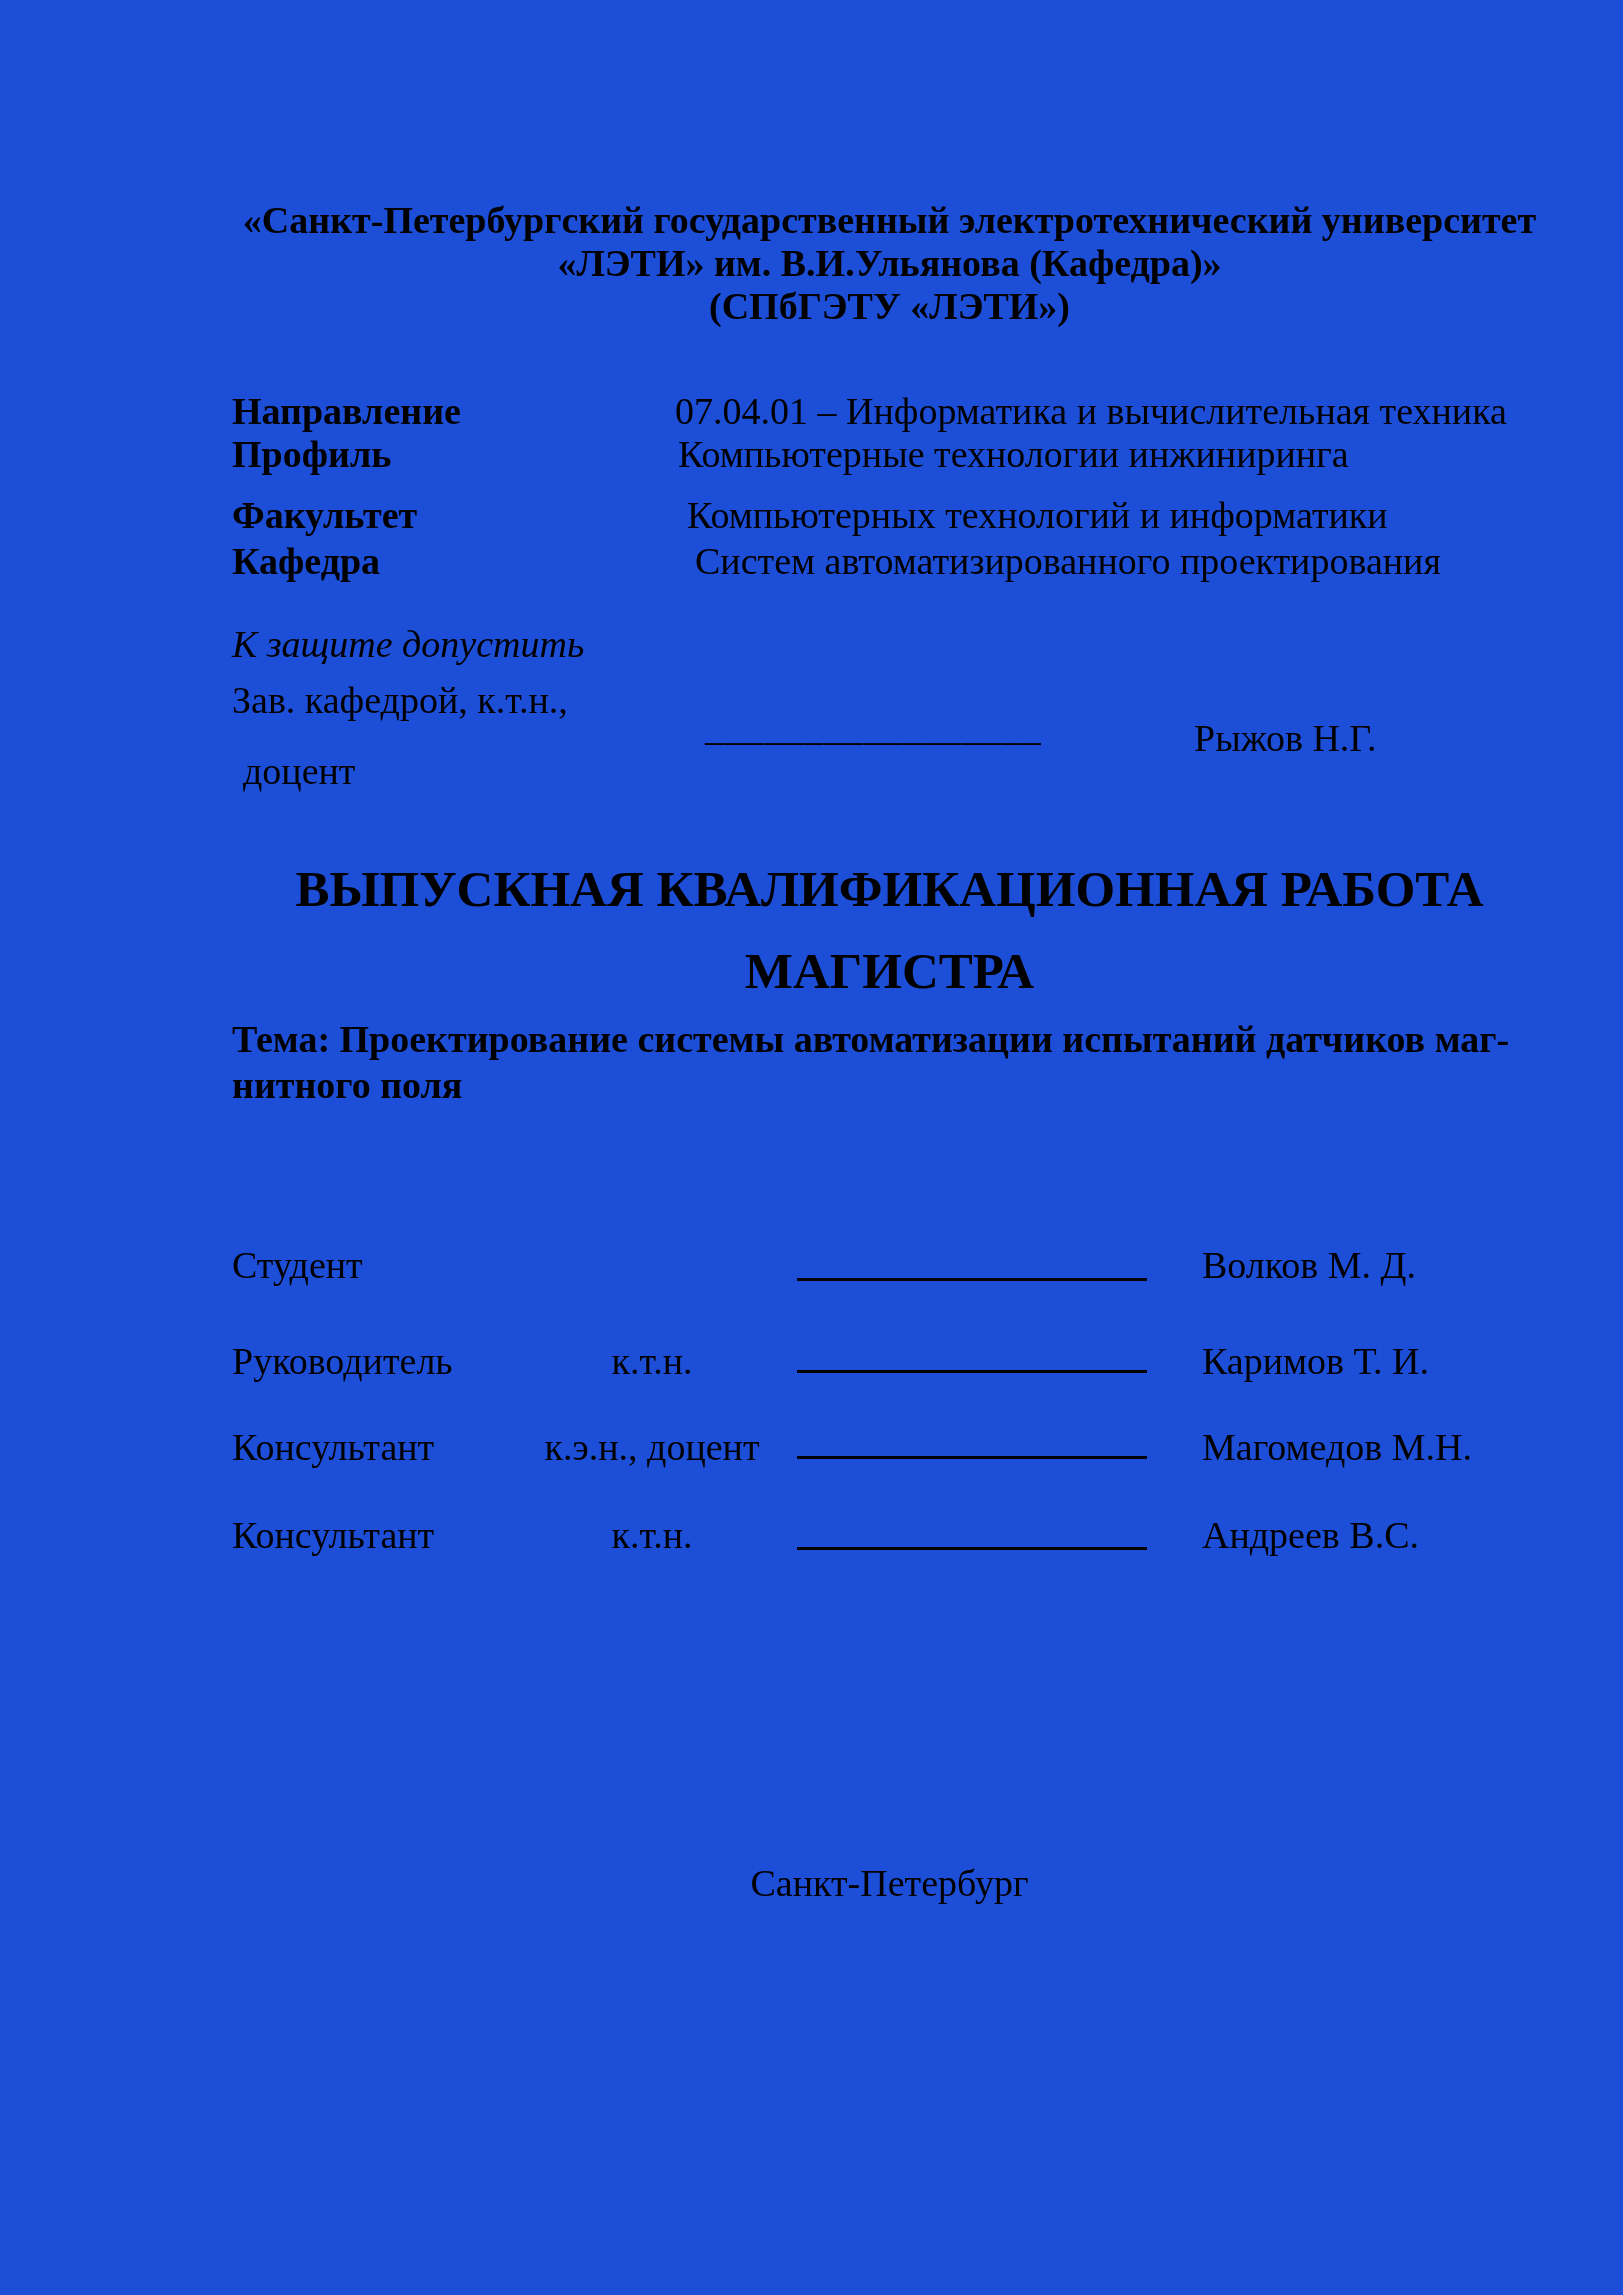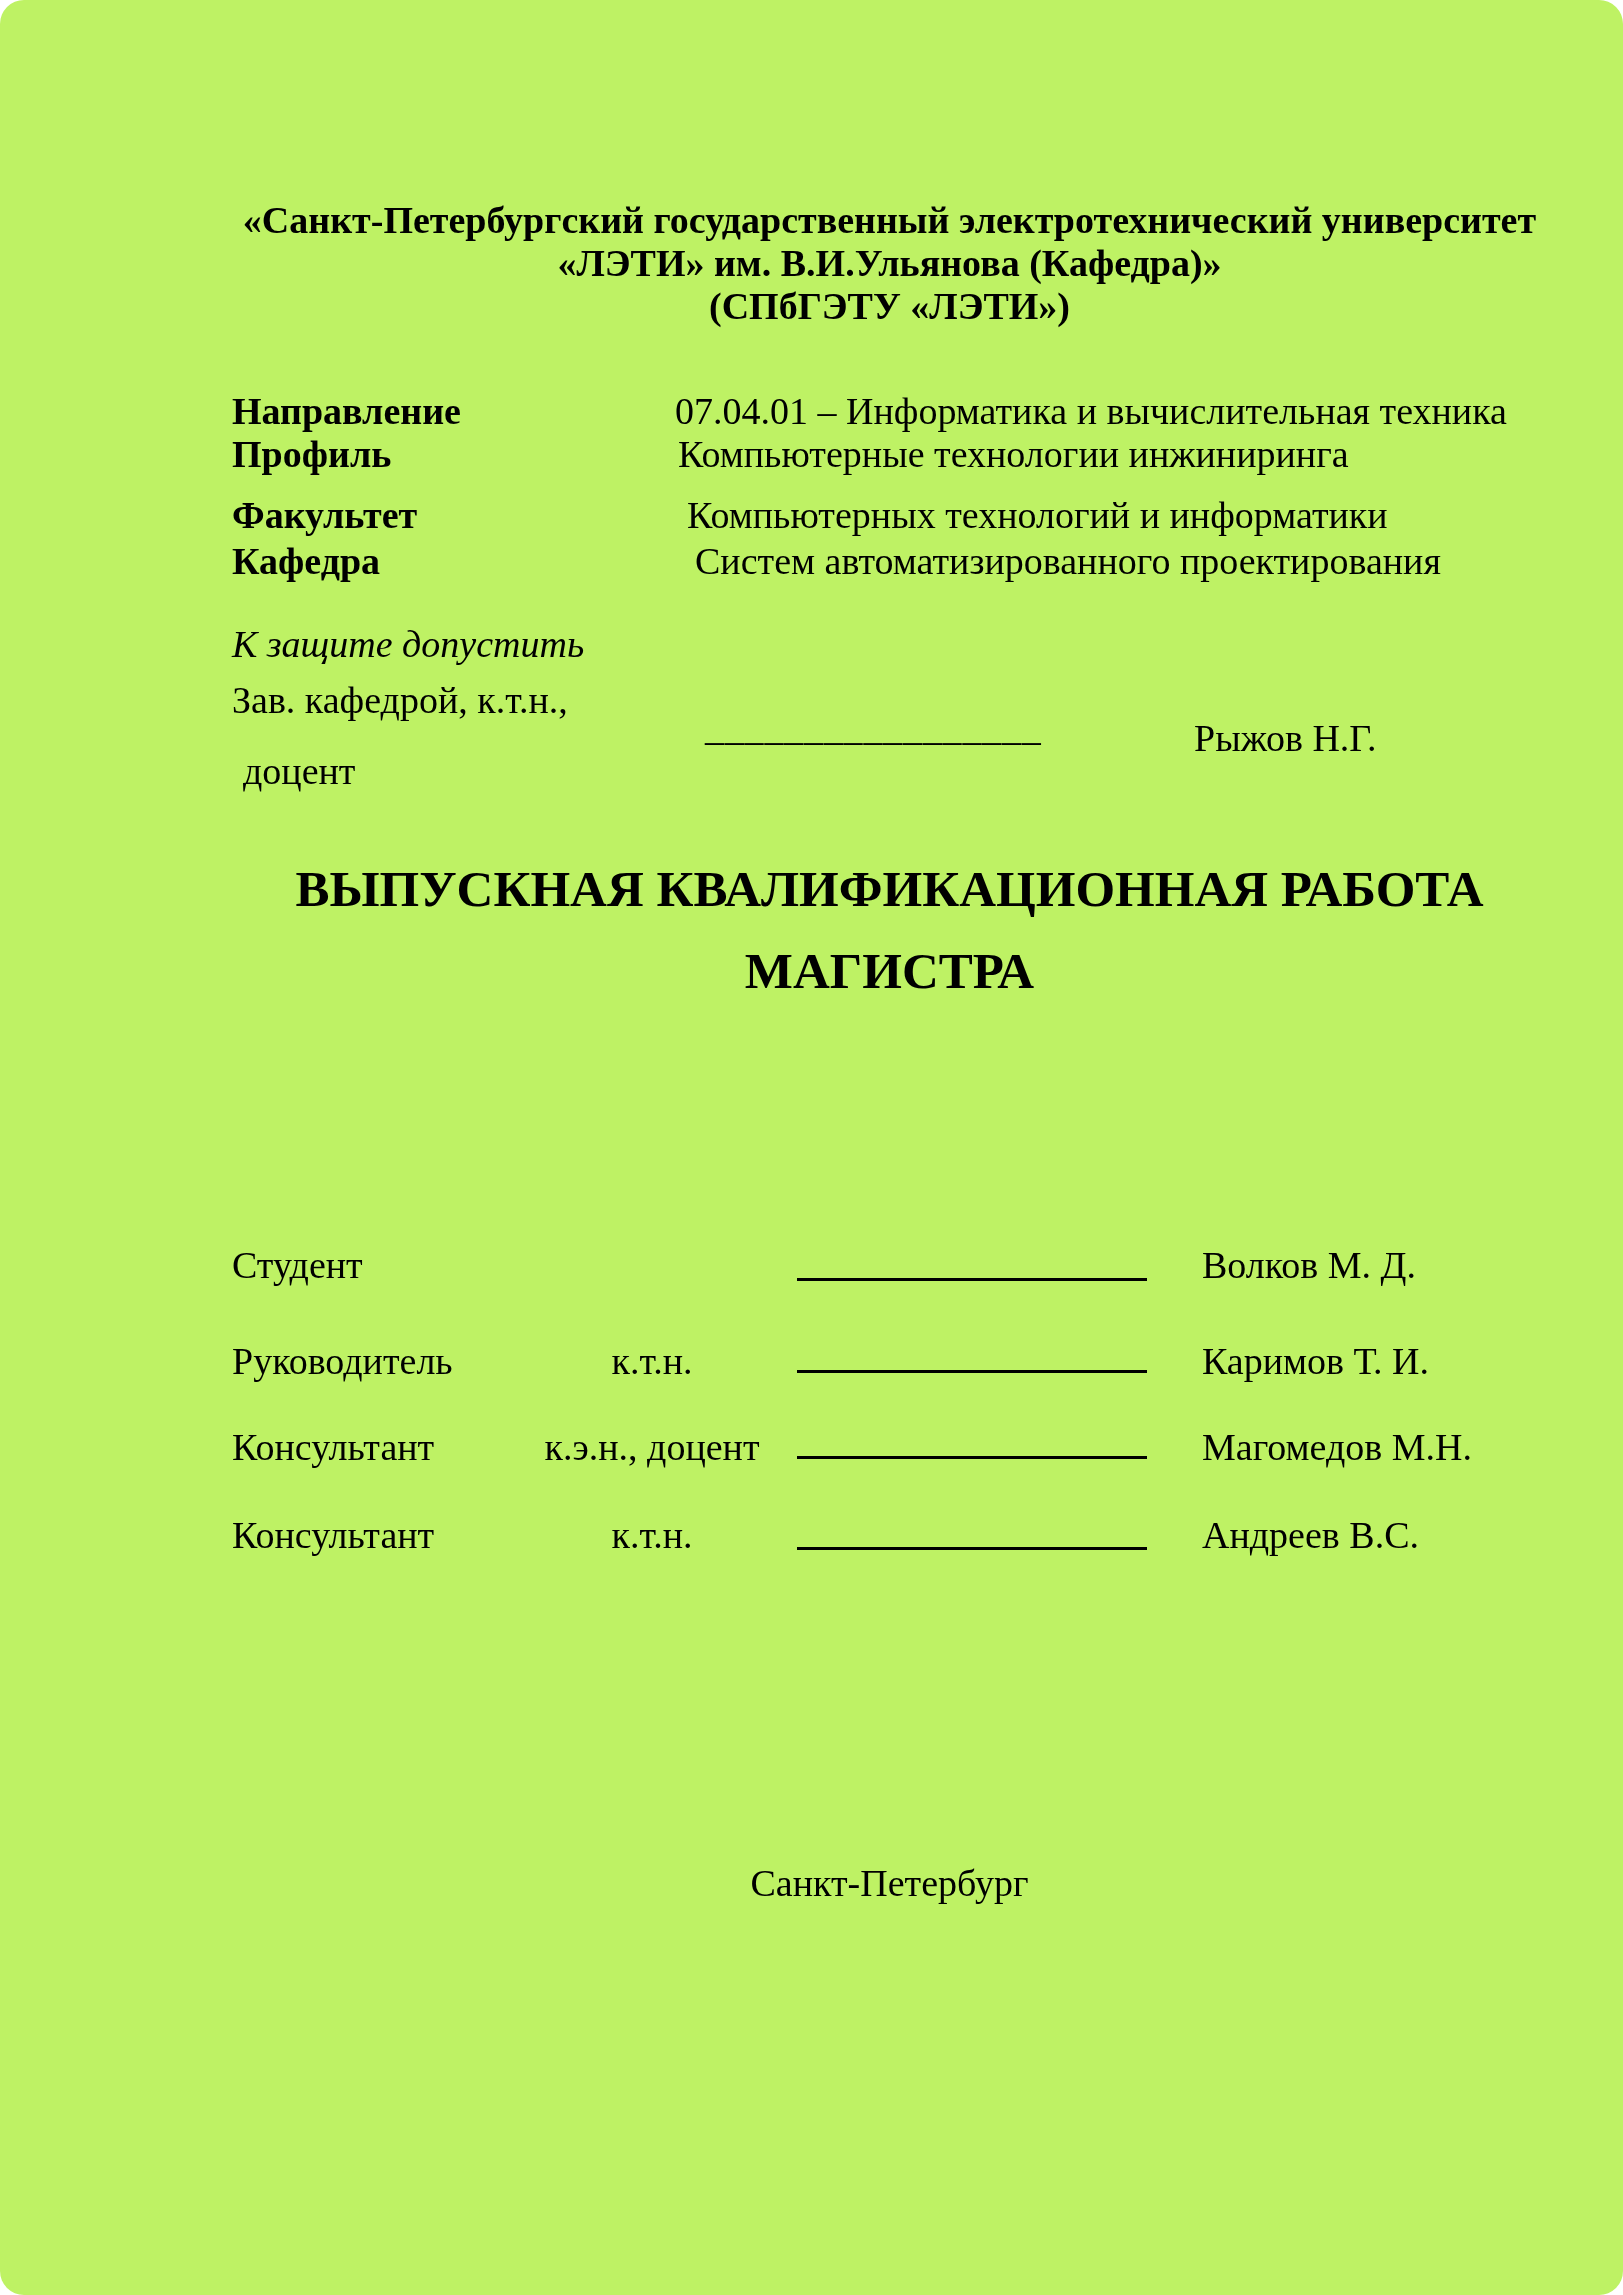--- a/index.html
+++ b/index.html
@@ -4,26 +4,25 @@
 <style>
   html, body {
     margin: 0;
     padding: 0;
     background: #ffffff;
   }
   .page {
     position: relative;
     width: 1623px;
     height: 2295px;
-    background: #bef264;
+    background: #1d4ed8;
     color: #000000;
     font-family: "Liberation Serif", "DejaVu Serif", serif;
     font-size: 38px;
     overflow: hidden;
-    border-radius: 24px;
   }
   .content {
     position: absolute;
     left: 232px;
     top: 0;
     width: 1315px;
     height: 100%;
   }
   .abs { position: absolute; white-space: nowrap; }
   .center-block {
@@ -107,20 +106,24 @@
 
     <div class="abs italic" style="top:622px; left:0;">К защите допустить</div>
     <div class="abs" style="top:678px; left:0;">Зав. кафедрой, к.т.н.,</div>
     <div class="abs underscores" style="top:705px; left:473px;">_________________</div>
     <div class="abs" style="top:716px; left:962px;">Рыжов Н.Г.</div>
     <div class="abs" style="top:749px; left:11px;">доцент</div>
 
     <div class="center-block main-title" style="top:860px;">ВЫПУСКНАЯ КВАЛИФИКАЦИОННАЯ РАБОТА</div>
     <div class="center-block main-title" style="top:942px;">МАГИСТРА</div>
 
+    <div class="topic">
+      <div>Тема: Проектирование системы автоматизации испытаний датчиков маг-</div>
+      <div>нитного поля</div>
+    </div>
 
     <div class="abs" style="top:1243px; left:0; width:1315px; height:47px;">
       <span class="abs" style="top:0; left:0;">Студент</span>
       <span class="sig-degree" style="top:0;"></span>
       <span class="sig-line-rule" style="top:35px;"></span>
       <span class="sig-name" style="top:0;">Волков М. Д.</span>
     </div>
 
     <div class="abs" style="top:1339px; left:0; width:1315px; height:47px;">
       <span class="abs" style="top:0; left:0;">Руководитель</span>

